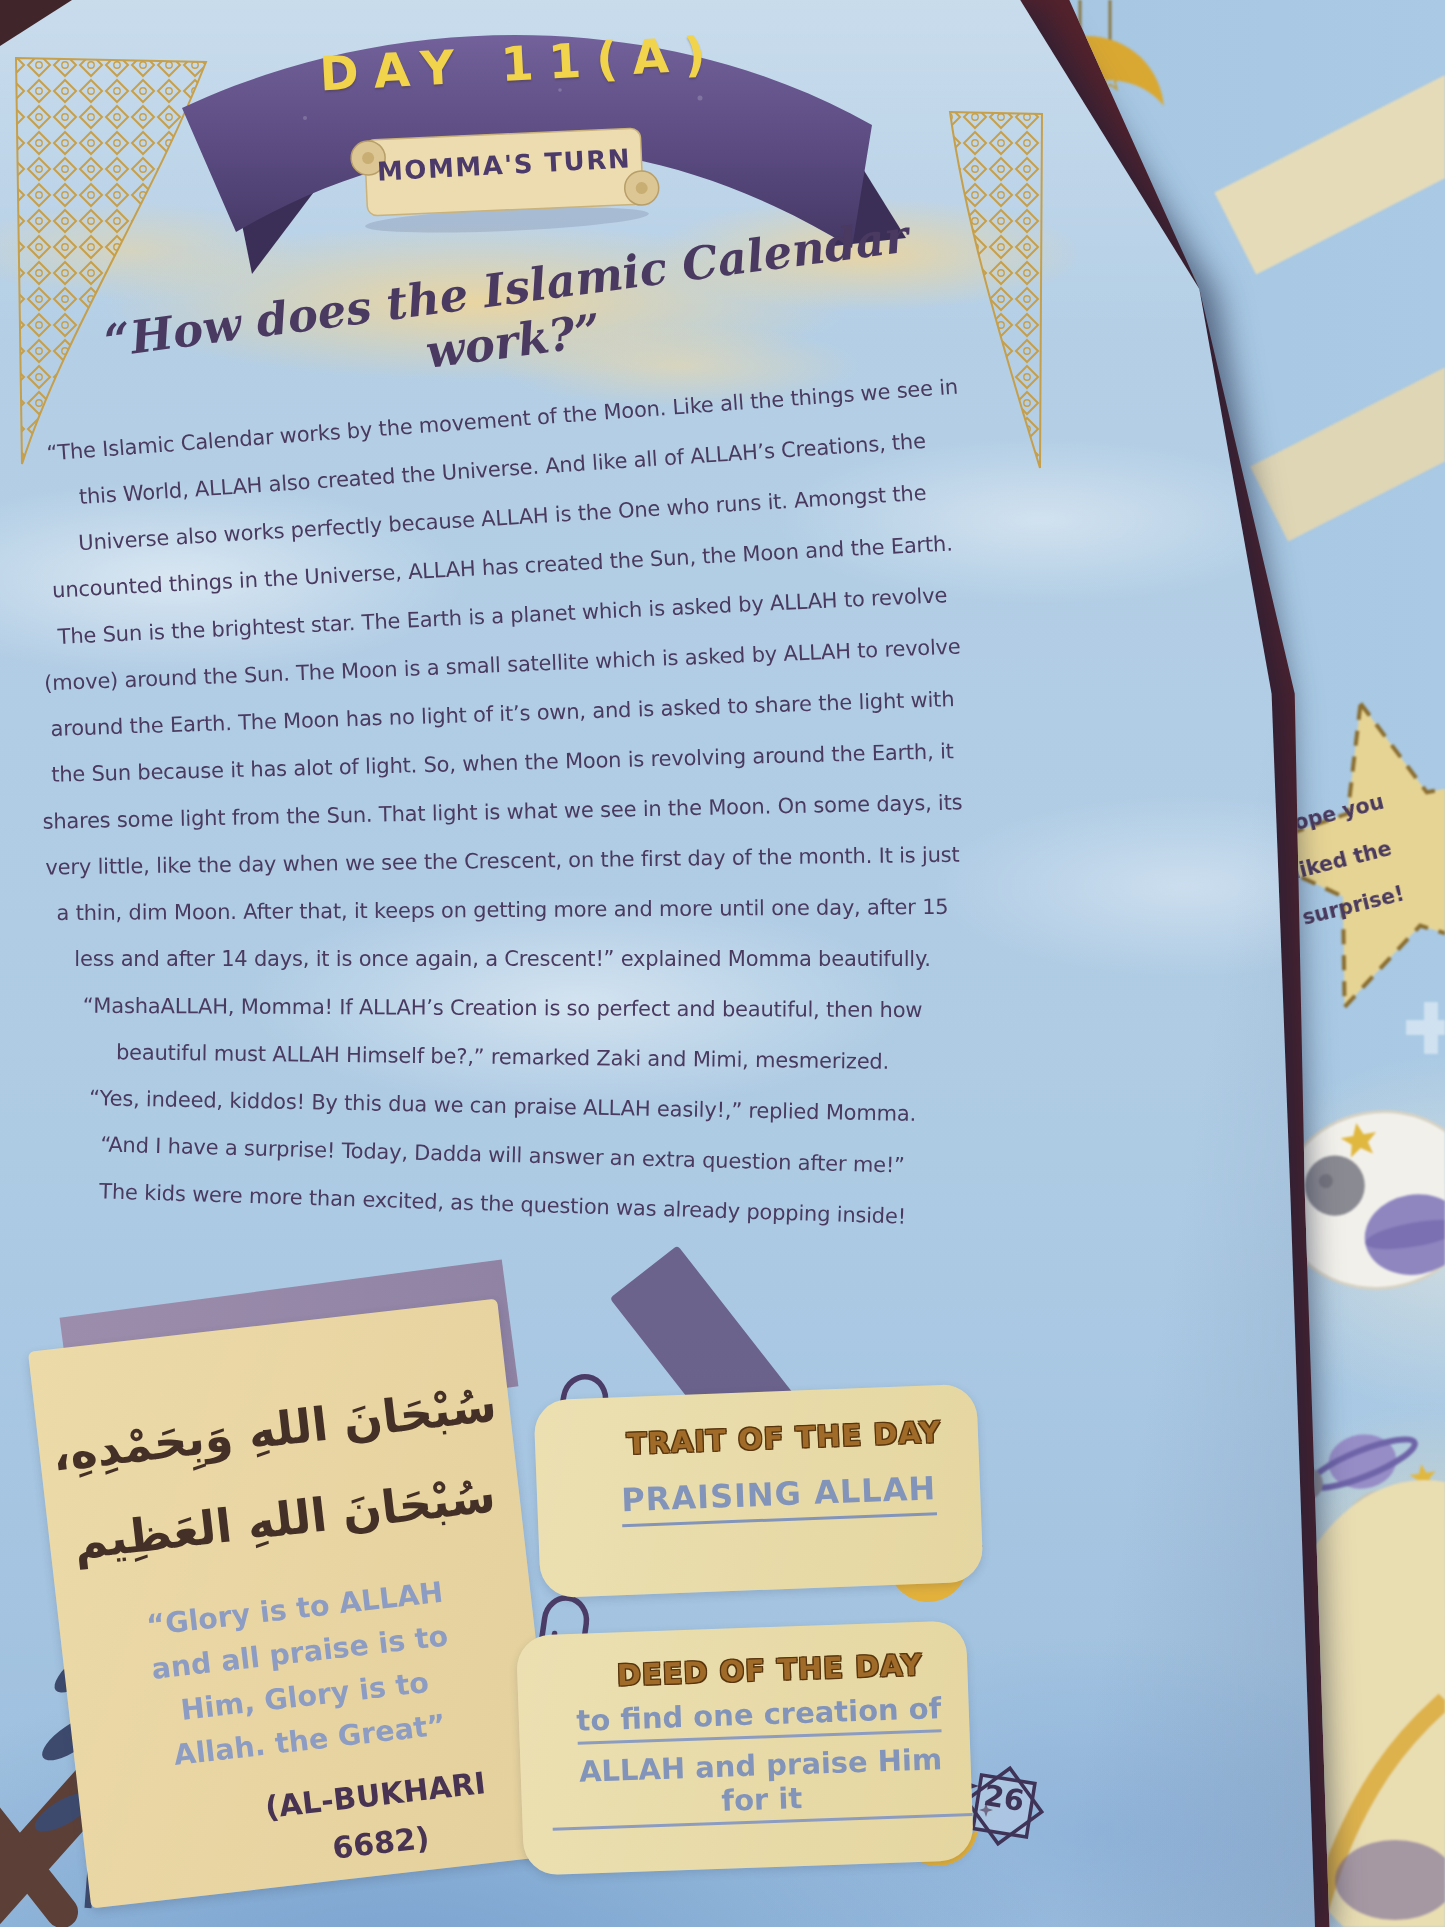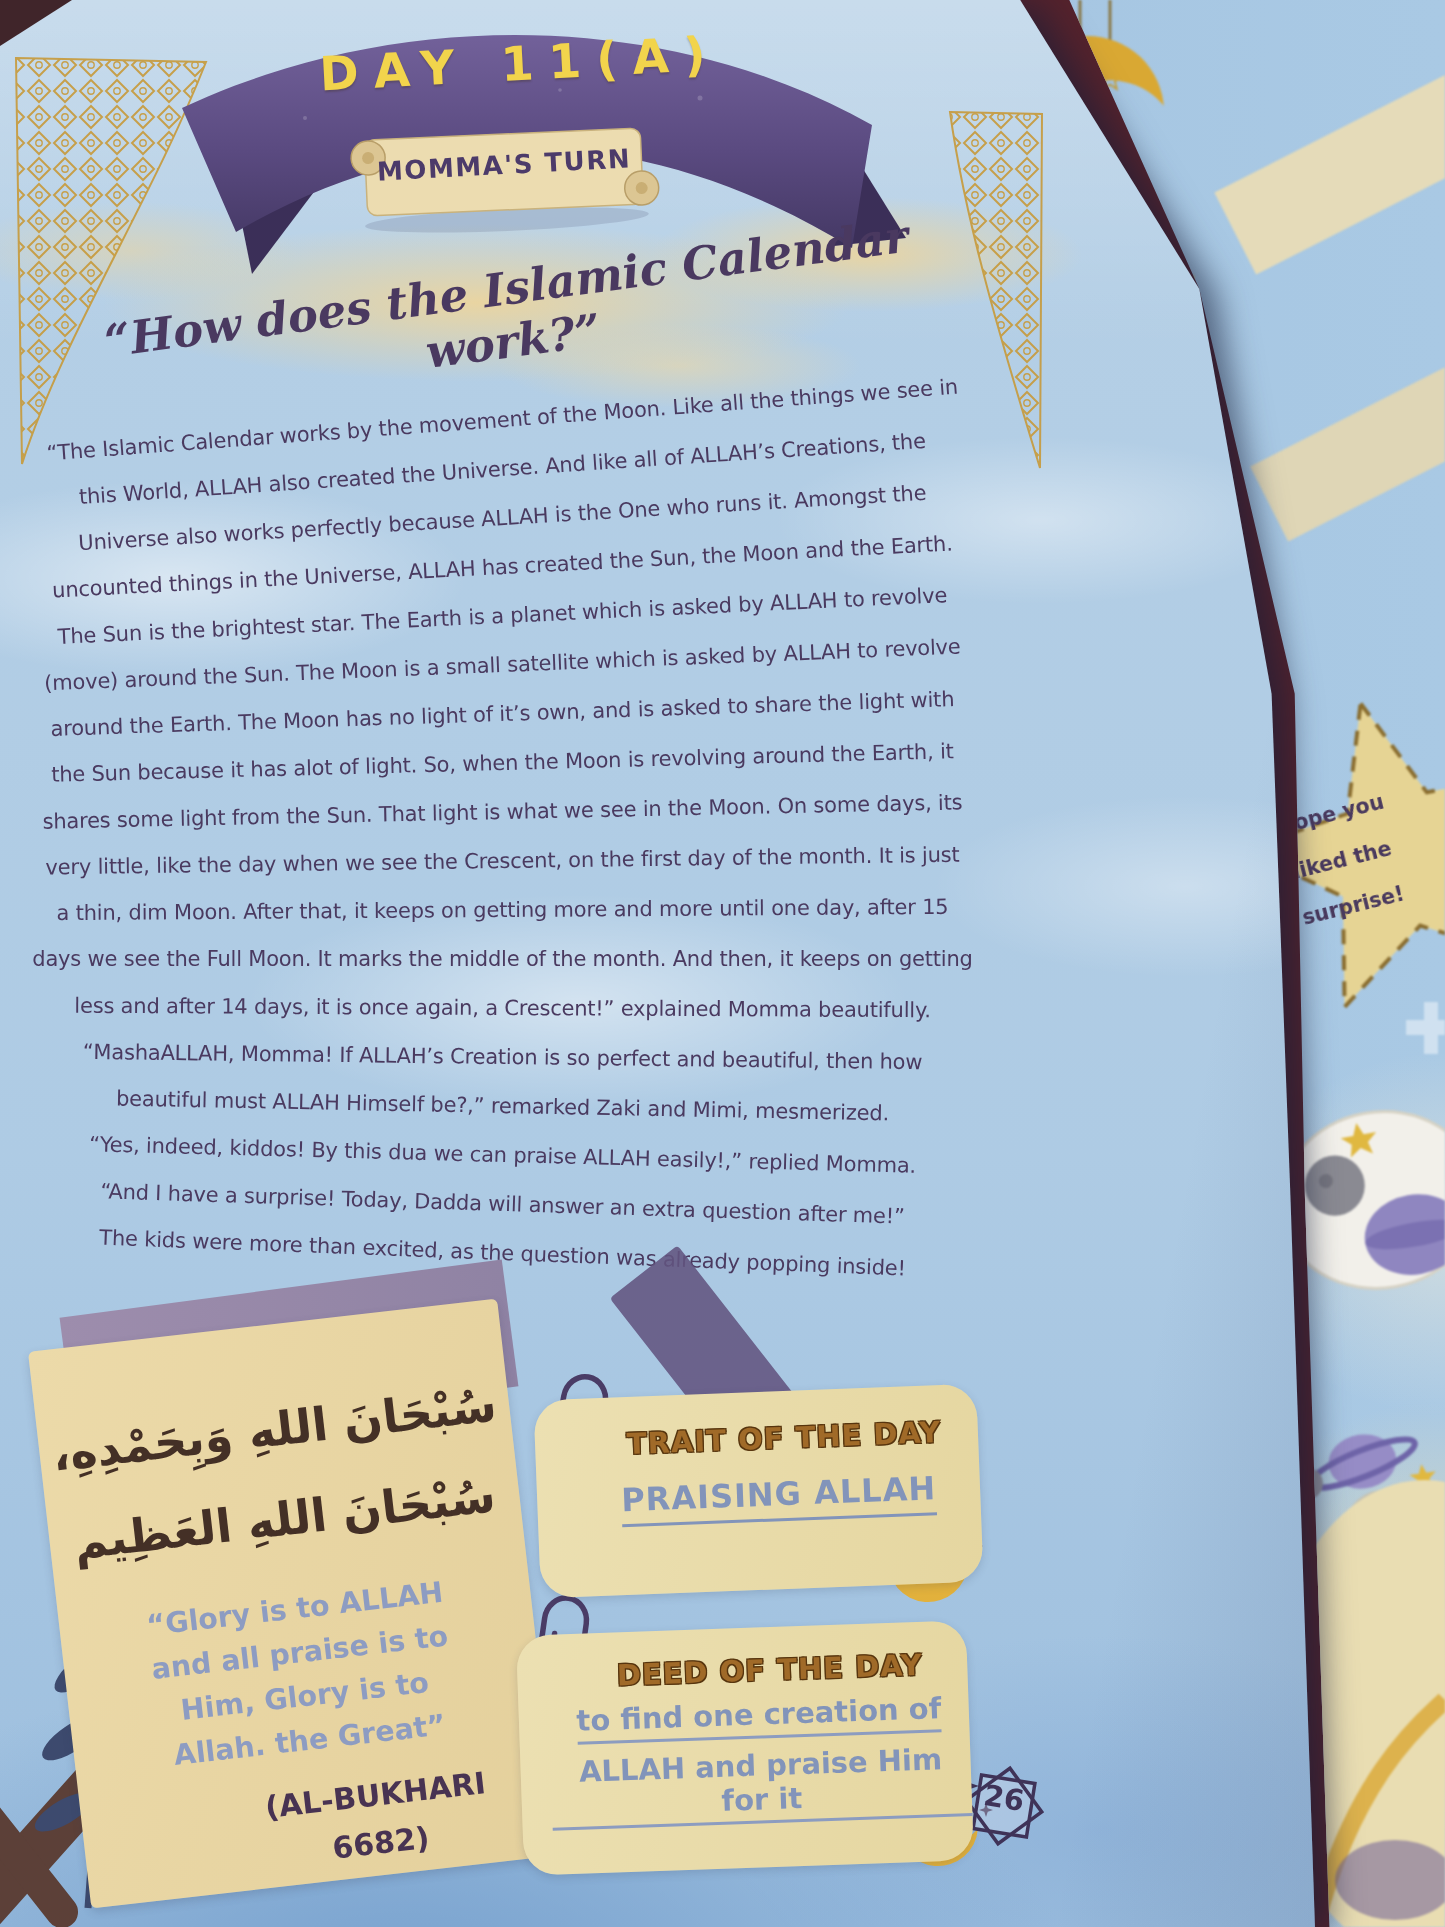--- a/index.html
+++ b/index.html
@@ -298,21 +298,20 @@
       <div>this World, ALLAH also created the Universe. And like all of ALLAH’s Creations, the</div>
       <div>Universe also works perfectly because ALLAH is the One who runs it. Amongst the</div>
       <div>uncounted things in the Universe, ALLAH has created the Sun, the Moon and the Earth.</div>
       <div>The Sun is the brightest star. The Earth is a planet which is asked by ALLAH to revolve</div>
       <div>(move) around the Sun. The Moon is a small satellite which is asked by ALLAH to revolve</div>
       <div>around the Earth. The Moon has no light of it’s own, and is asked to share the light with</div>
       <div>the Sun because it has alot of light. So, when the Moon is revolving around the Earth, it</div>
       <div>shares some light from the Sun. That light is what we see in the Moon. On some days, its</div>
       <div>very little, like the day when we see the Crescent, on the first day of the month. It is just</div>
       <div>a thin, dim Moon. After that, it keeps on getting more and more until one day, after 15</div>
-      <div>days we see the Full Moon. It marks the middle of the month. And then, it keeps on getting</div>
       <div>less and after 14 days, it is once again, a Crescent!” explained Momma beautifully.</div>
       <div>“MashaALLAH, Momma! If ALLAH’s Creation is so perfect and beautiful, then how</div>
       <div>beautiful must ALLAH Himself be?,” remarked Zaki and Mimi, mesmerized.</div>
       <div>“Yes, indeed, kiddos! By this dua we can praise ALLAH easily!,” replied Momma.</div>
       <div>“And I have a surprise! Today, Dadda will answer an extra question after me!”</div>
       <div>The kids were more than excited, as the question was already popping inside!</div>
     </div>
 
     <div class="purple-tape"></div>
     <div class="dua-label">

